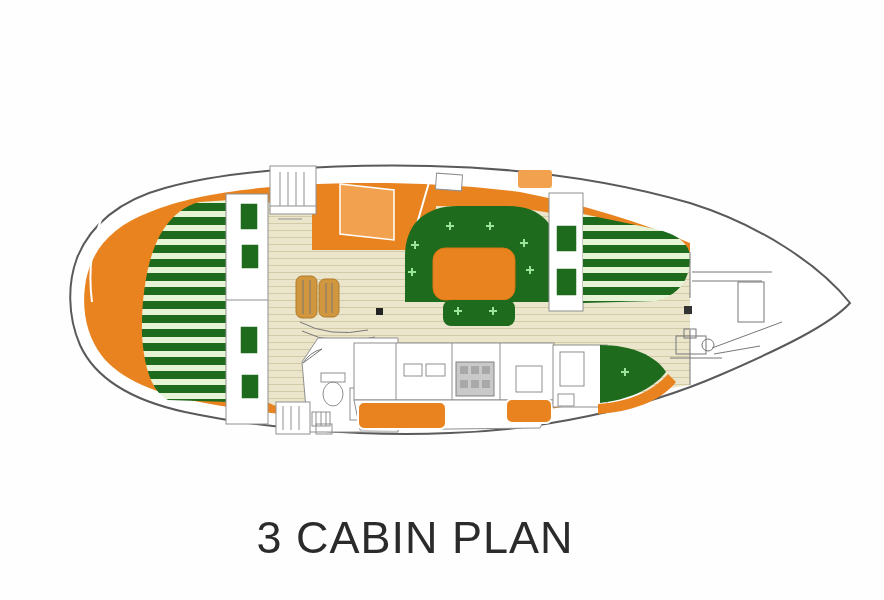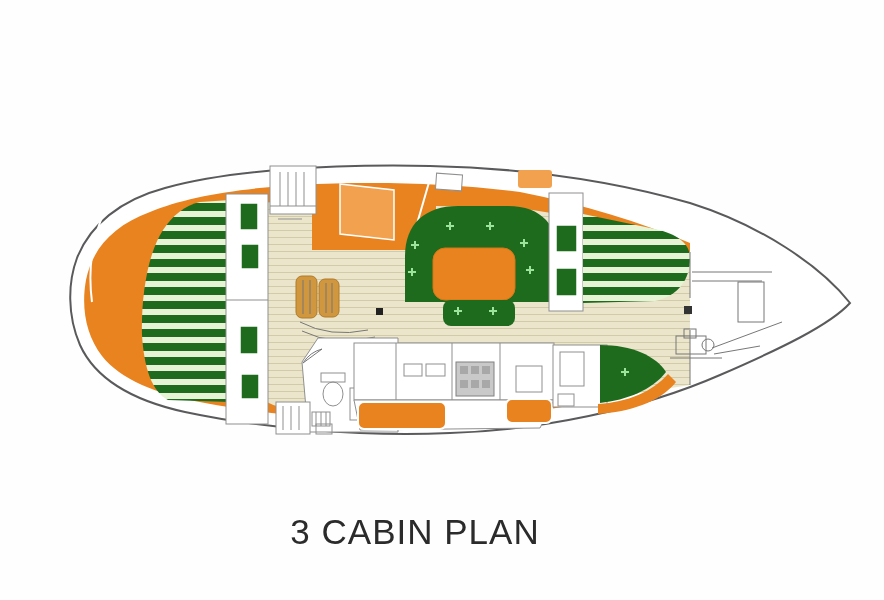--- a/index.html
+++ b/index.html
@@ -19,21 +19,21 @@
   .wht{fill:#ffffff;stroke:var(--outline-gray);stroke-width:1;}
   .thin{stroke:var(--outline-gray);stroke-width:1;fill:none;}
   .det{stroke:var(--detail-gray);stroke-width:1;fill:none;}
   .tuft{stroke:var(--tuft-green);stroke-width:2;fill:none;}
   .pale{fill:var(--stripe-pale-green);}
   .plankbg{fill:var(--floor-beige);}
   .plankline{fill:var(--floor-line);}
   .door{fill:var(--cushion-green);stroke:#ffffff;stroke-width:1.5;}
   .lite{fill:var(--accent-orange-light);}
   .caption{position:absolute;left:210px;top:512px;width:410px;text-align:center;
-           font-size:35px;letter-spacing:1px;color:var(--caption-color);font-weight:400;}
+           font-size:45px;letter-spacing:1px;color:var(--caption-color);font-weight:400;}
 </style>
 </head>
 <body>
 
 <div class="canvas">
   <svg class="plan-svg" width="884" height="600" viewBox="0 0 884 600">
     <defs>
       <pattern id="berthStripes" x="0" y="203" width="12" height="14" patternUnits="userSpaceOnUse">
         <rect class="pale" x="0" y="0" width="12" height="14"></rect>
         <rect class="grn" x="0" y="0" width="12" height="8"></rect>

